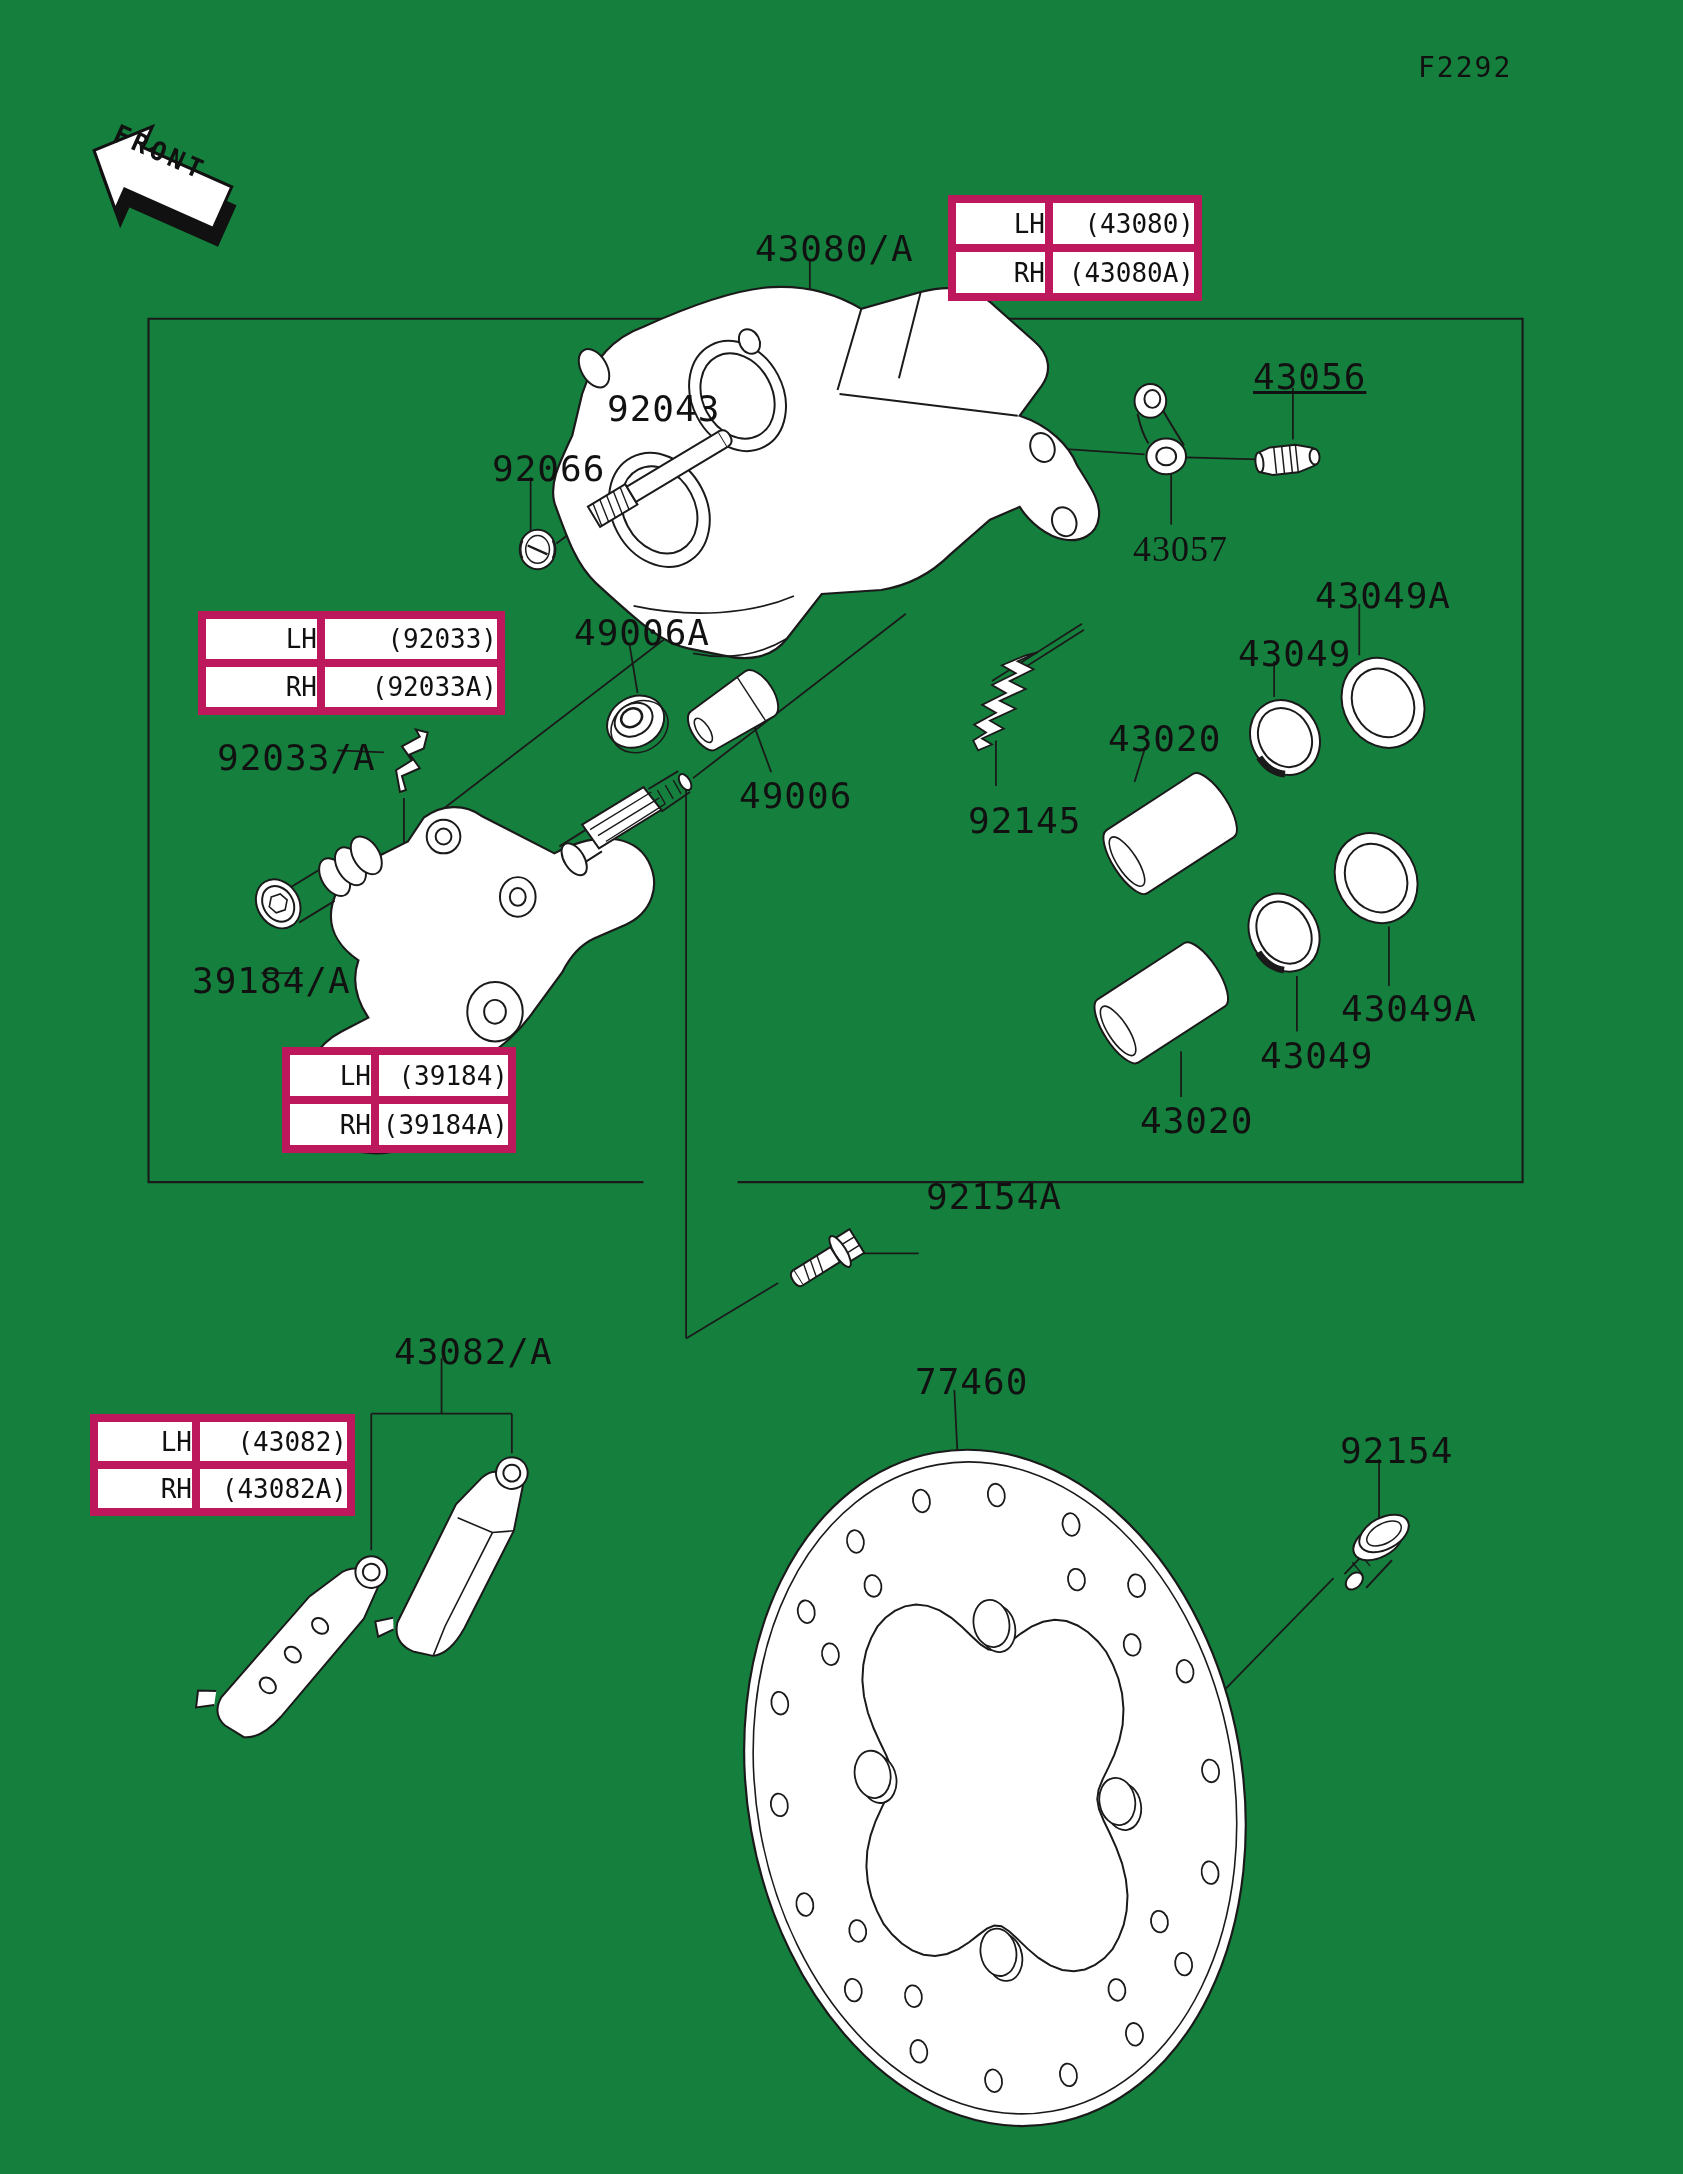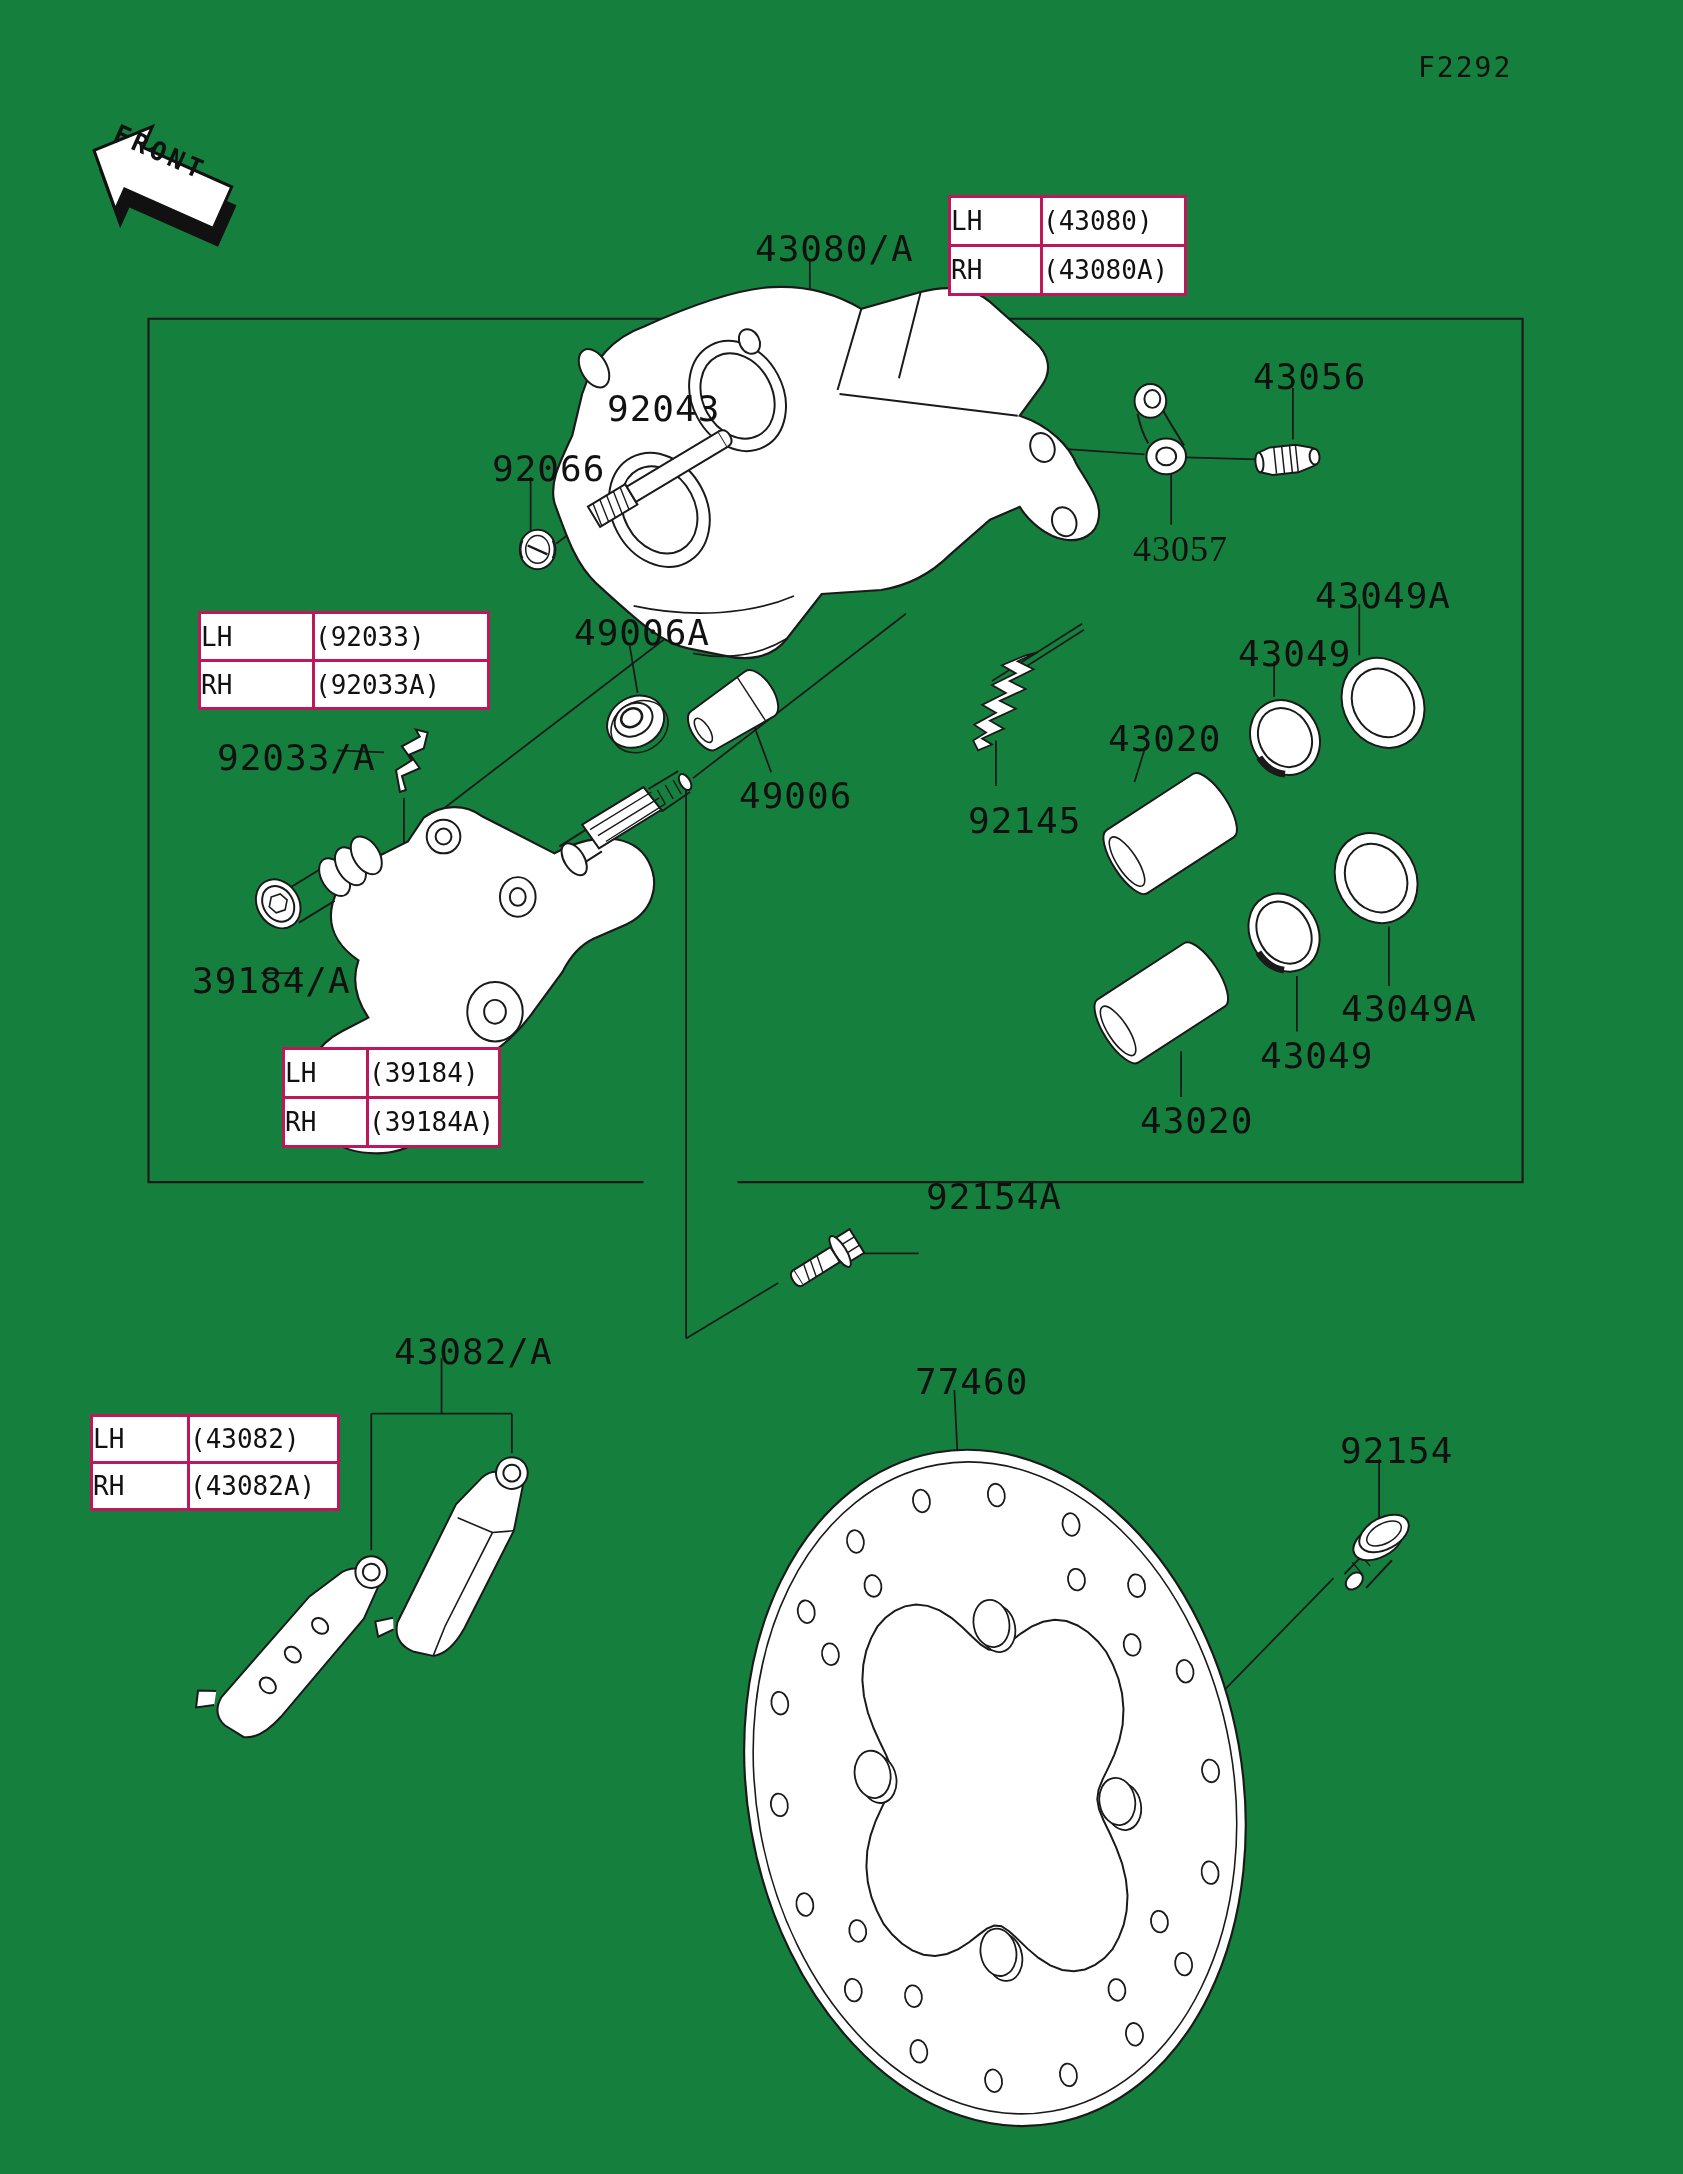--- a/index.html
+++ b/index.html
@@ -1,22 +1,22 @@
 <!DOCTYPE html>
 <html><head>
 <meta charset="utf-8">
 <style>
   html,body{margin:0;padding:0;background:#e8e8e8;}
   #page{position:relative;width:1683px;height:2174px;background:#15803d;overflow:hidden;
         font-family:"DejaVu Sans Mono","Liberation Mono",monospace;}
   #art{position:absolute;left:0;top:0;}
   .plabel{position:absolute;font-size:36px;letter-spacing:1px;color:#111;white-space:nowrap;}
   .ptable{position:absolute;border-collapse:collapse;background:#fff;}
-  .ptable td{border:3px solid #be185d;font-family:"DejaVu Sans Mono","Liberation Mono",monospace;
-             font-size:26px;color:#111;text-align:left;vertical-align:middle;padding:0;}
+  .ptable td{border:8px solid #be185d;font-family:"DejaVu Sans Mono","Liberation Mono",monospace;
+             font-size:26px;color:#111;text-align:right;vertical-align:middle;padding:0;}
   .figcode{position:absolute;font-size:28px;color:#111;letter-spacing:2px;}
 </style>
 </head>
 <body>
 
 <div id="page">
 
 <svg id="art" width="1683" height="2174" viewBox="0 0 1700 2196">
   <g stroke="#1a1a1a" fill="none" stroke-width="2">
 
@@ -270,21 +270,21 @@
   </g>
 </svg>
 
 <div class="figcode" style="left:1418px;top:51px;position:absolute;">F2292</div>
 
 <div class="plabel" style="left:111px;top:137px;transform:rotate(24deg);font-weight:bold;font-size:26px;letter-spacing:4px;">FRONT</div>
 
 <div class="plabel" style="left:755px;top:228px;">43080/A</div>
 <div class="plabel" style="left:607px;top:388px;">92043</div>
 <div class="plabel" style="left:492px;top:448px;">92066</div>
-<div class="plabel" style="left:1253px;top:356px;">43056</div>
+<div class="plabel" style="left:1253px;top:356px;text-decoration:underline;">43056</div>
 <div class="plabel" style="left:1133px;top:528px;font-family:Liberation Serif, serif;">43057</div>
 <div class="plabel" style="left:574px;top:612px;">49006A</div>
 <div class="plabel" style="left:739px;top:775px;">49006</div>
 <div class="plabel" style="left:959px;top:800px;margin-left:9px;">92145</div>
 <div class="plabel" style="left:217px;top:737px;">92033/A</div>
 <div class="plabel" style="left:192px;top:960px;">39184/A</div>
 <div class="plabel" style="left:1108px;top:718px;">43020</div>
 <div class="plabel" style="left:1140px;top:1100px;">43020</div>
 <div class="plabel" style="left:1238px;top:633px;">43049</div>
 <div class="plabel" style="left:1260px;top:1035px;">43049</div>

